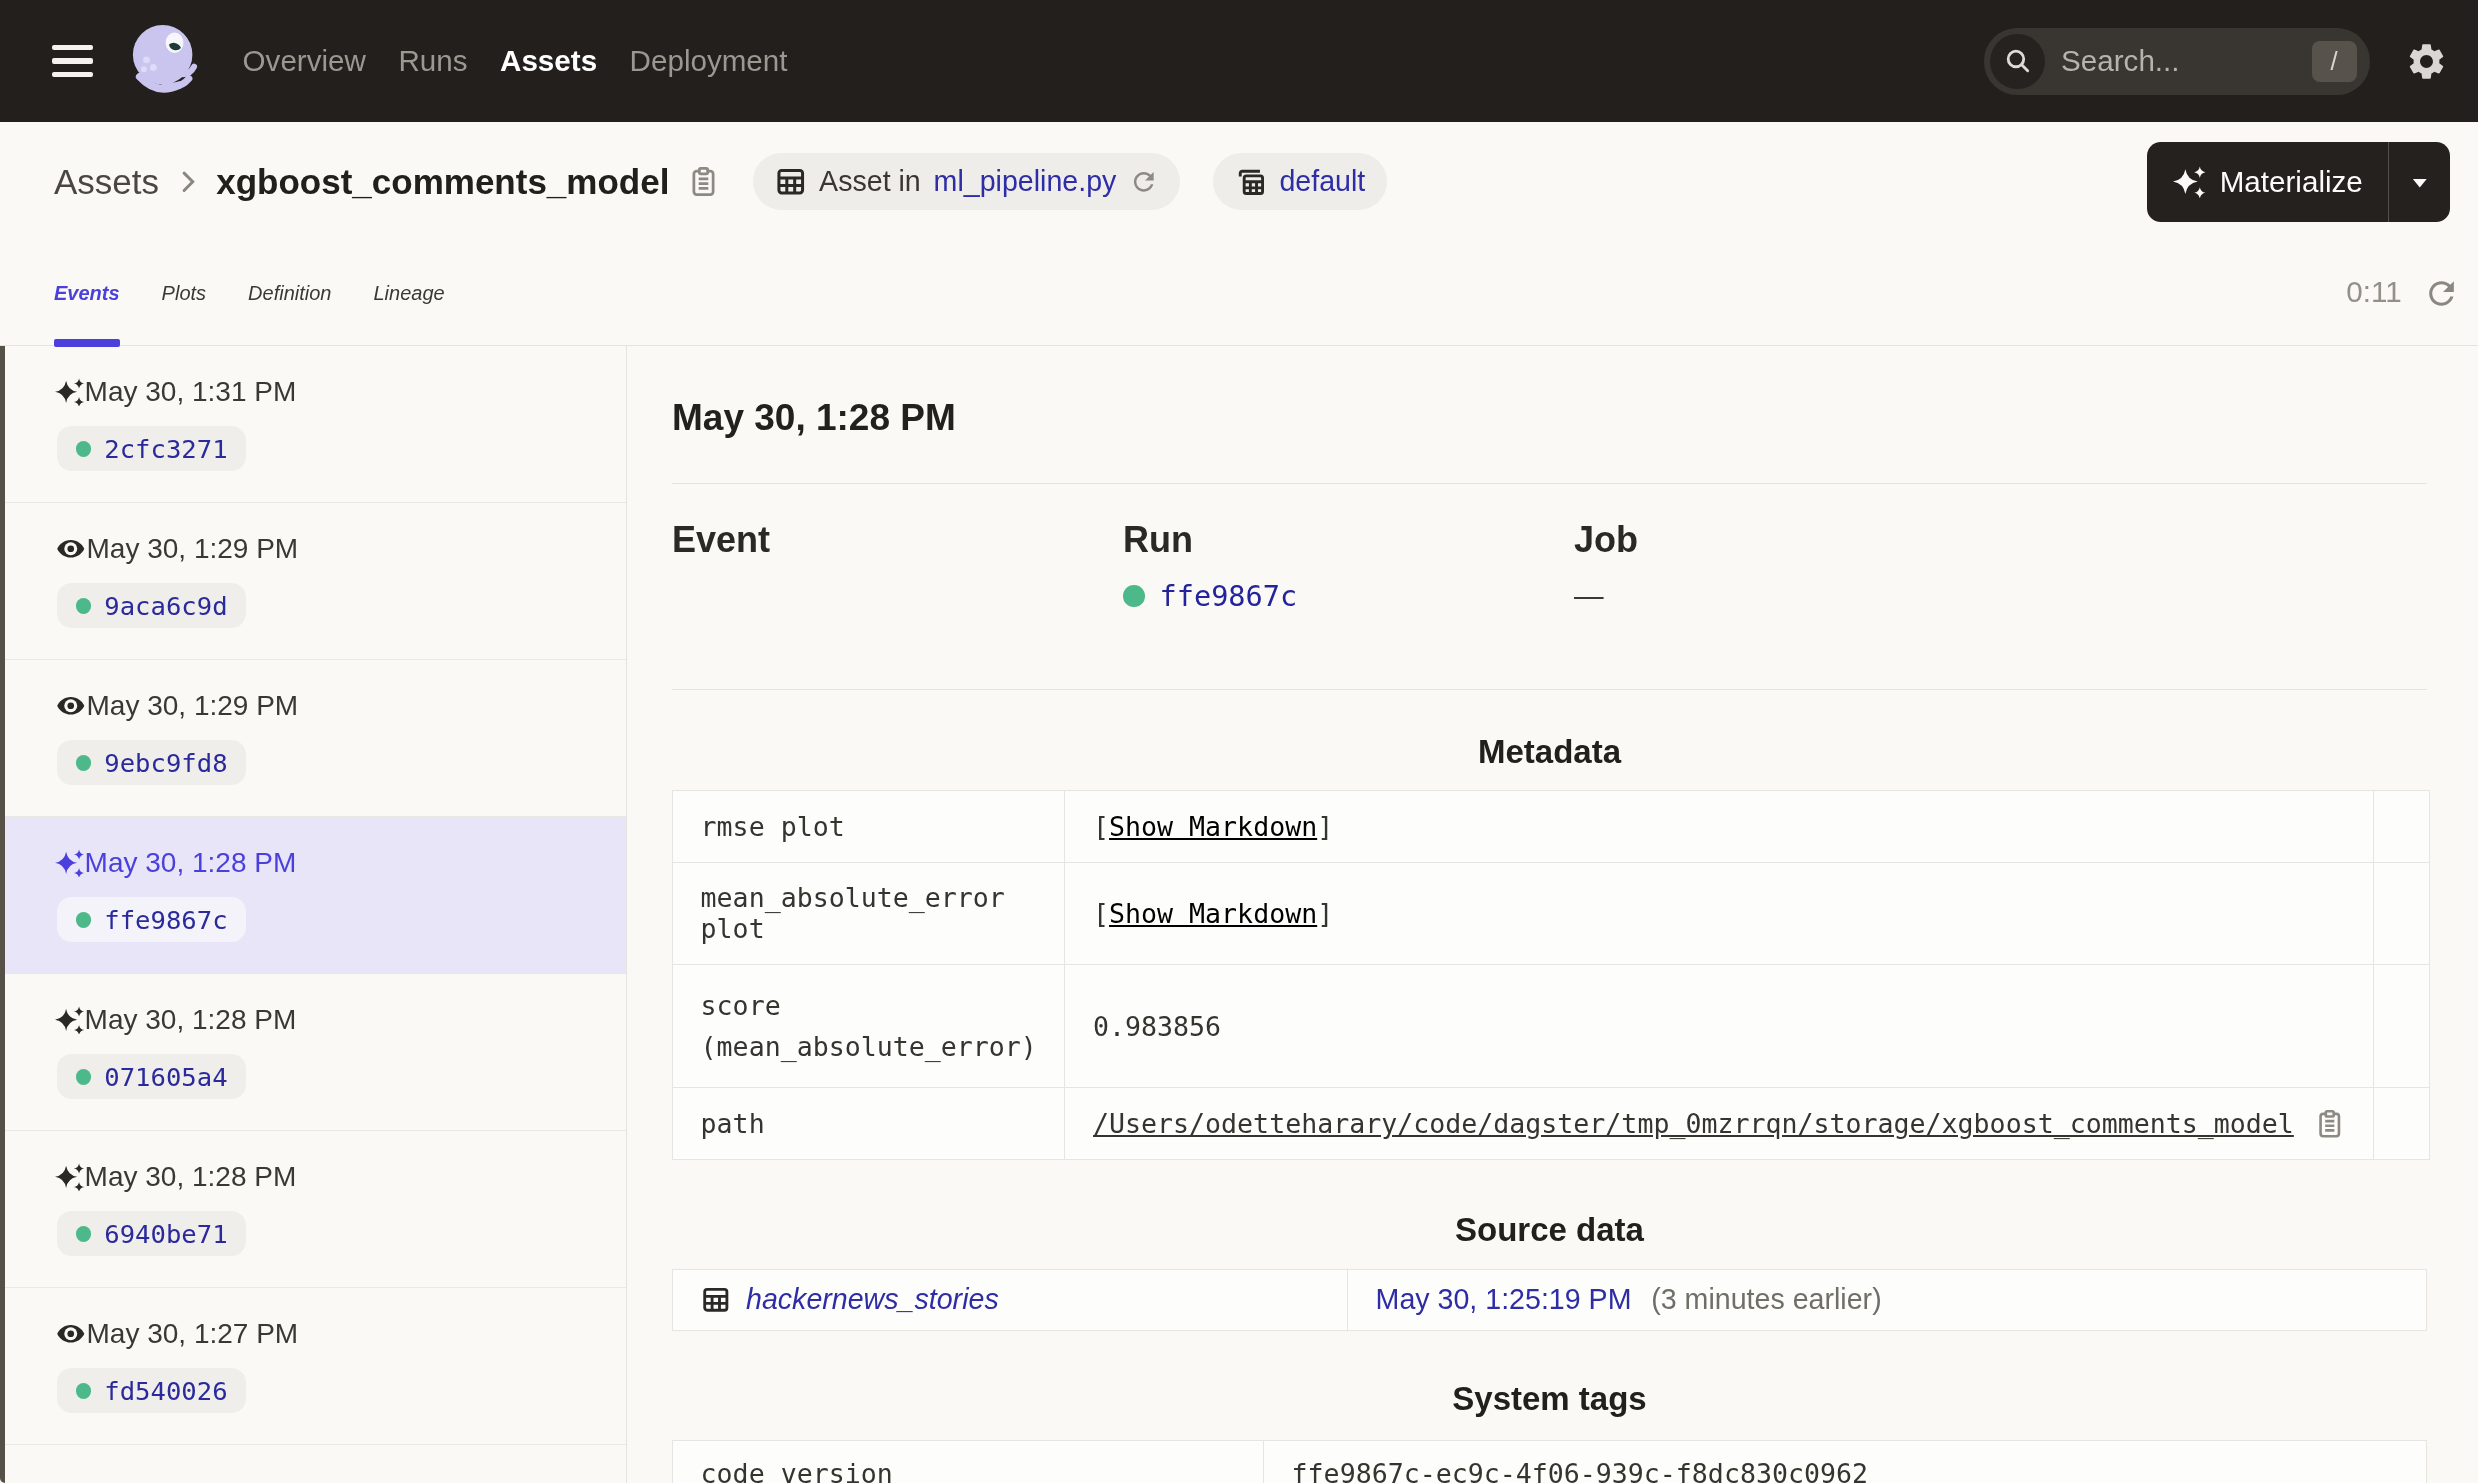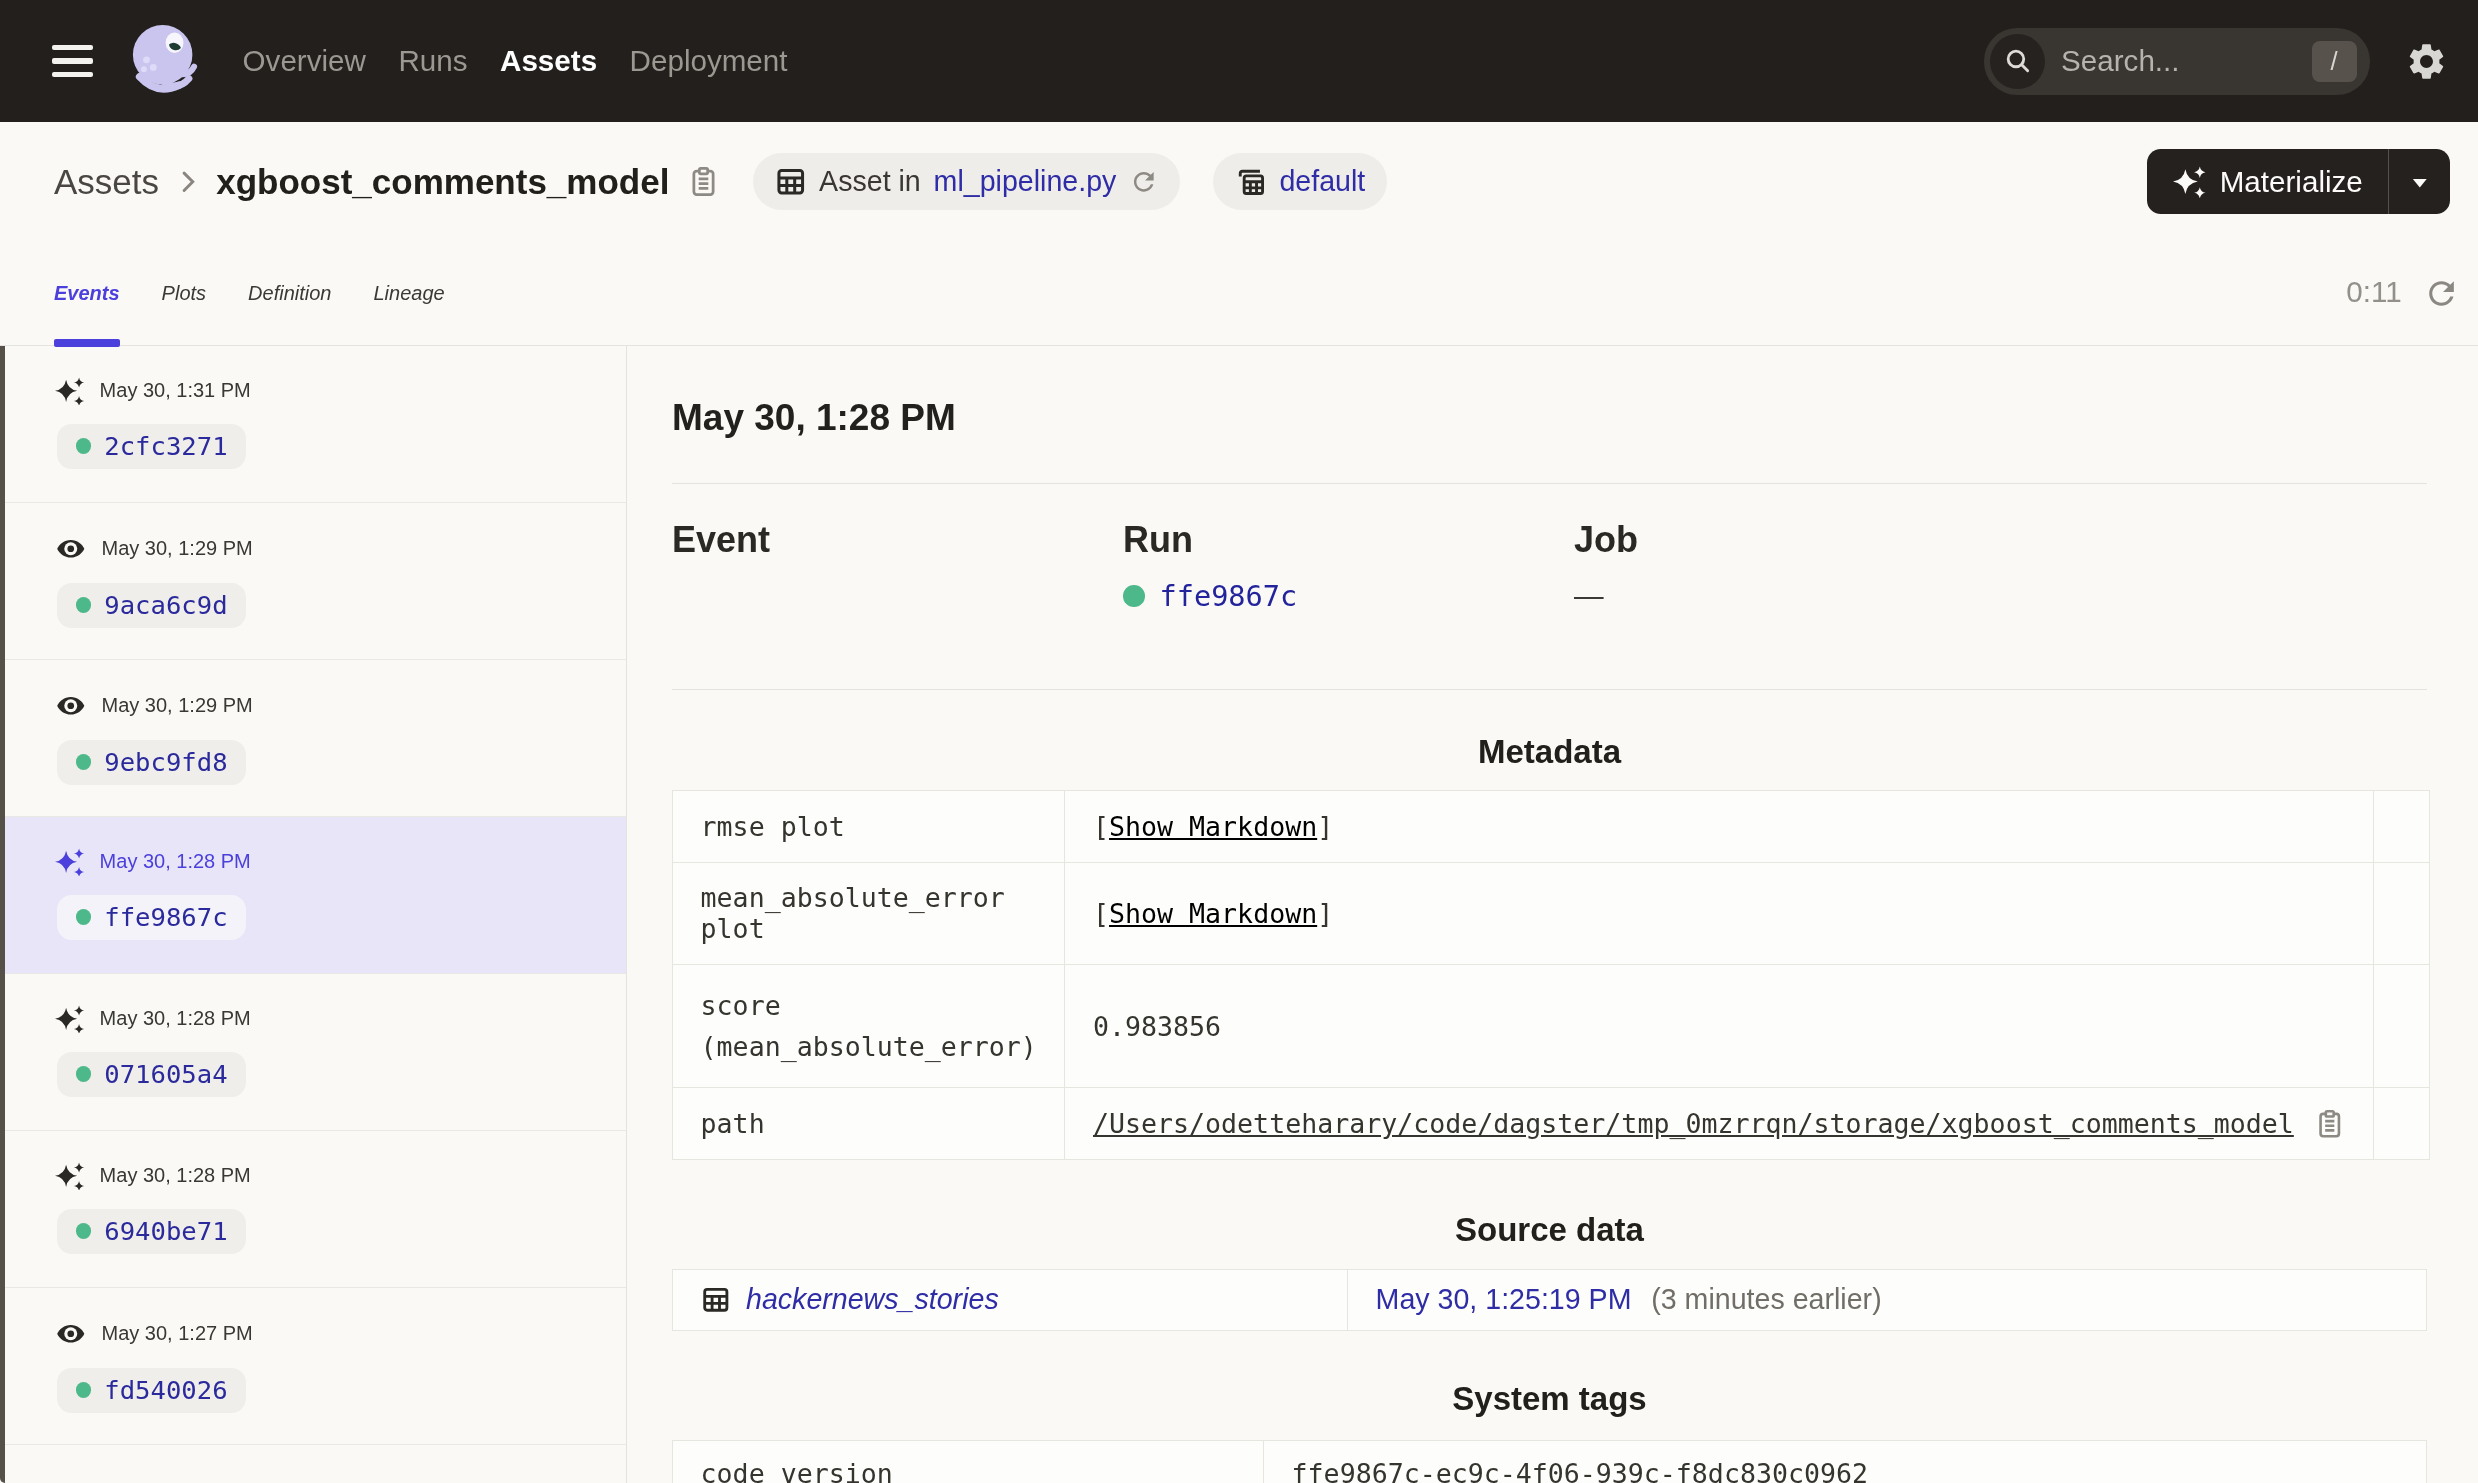--- a/index.html
+++ b/index.html
@@ -25,42 +25,42 @@
   .crumbrow { height:119px; display:flex; align-items:center; padding:0 27.6px 0 54px; }
   .crumb-root { font-size:35px; color:#4A4742; text-decoration:none; }
   .crumb-sep { color:#8A867F; margin:0 13.8px; display:flex; }
   .crumb-title { font-size:35px; font-weight:600; color:#22201B; }
   .iconbtn { background:none; border:none; color:#8D8A84; cursor:pointer; display:flex; align-items:center; }
   .copy-title { margin-left:17.7px; }
   .pill { display:flex; align-items:center; gap:12.8px; height:57px; border-radius:28.6px; background:#EFEDEA; padding:0 21.7px; margin-left:33px; font-size:28.6px; color:#3A3733; cursor:pointer; }
   .pill .picon { color:#2B2925; display:flex; }
   .pill a { color:#2F2DA6; text-decoration:none; }
   .pill .refresh { color:#8D8A84; display:flex; }
-  .mat-split { margin-left:auto; height:65px; background:#25211E; border-radius:13.8px; display:flex; align-items:stretch; overflow:hidden; }
+  .mat-split { margin-left:auto; height:80px; background:#25211E; border-radius:13.8px; display:flex; align-items:stretch; overflow:hidden; }
   .mat-main { display:flex; align-items:center; gap:13.8px; padding:0 25.6px; color:#FCFBFA; font-size:29.6px; background:none; border:none; cursor:pointer; }
   .mat-main .spark { color:#FCFBFA; display:flex; }
   .mat-div { width:1px; background:#55504B; }
   .mat-caret { width:61px; display:flex; align-items:center; justify-content:center; color:#FCFBFA; background:none; border:none; cursor:pointer; }
 
   
   .tabsrow { height:105px; display:flex; align-items:center; padding:0 17.7px 0 54px; border-bottom:1px solid #E5E3DF; }
   .tab { position:relative; font-size:20px; color:#3B3933; text-decoration:none; margin-right:42px; height:100%; display:flex; align-items:center;font-style:italic; }
   .tab.active { color:#4C40DC; font-weight:600; }
   .tab.active::after { content:""; position:absolute; left:0; right:0; bottom:-2px; height:7.9px; background:#4C40DC; border-radius:2px; }
   .timer { margin-left:auto; display:flex; align-items:flex-start; gap:21.7px; }
   .timer-text { color:#93908A; font-size:29.6px; }
   .timer .iconbtn { color:#8B8882; }
 
   
   .bodyrow { display:flex; height:1137px; }
   .sidebar { width:627px; border-right:1px solid #E5E3DF; position:relative; overflow:hidden; flex:none; }
   .edge-strip { position:absolute; left:0; top:0; width:4.9px; height:100%; background:#555149; border-bottom-left-radius:13.8px; }
   .event-item { height:157px; padding:29.6px 0 0 55px; border-bottom:1px solid #EAE8E4; cursor:pointer; }
   .event-item.selected { background:#E7E5F7; }
-  .event-time { display:flex; align-items:center; gap:15px; font-size:20px; color:#3A3833; }
+  .event-time { display:flex; align-items:center; gap:0; font-size:28px; color:#3A3833; }
   .event-time .eicon { color:#2B2925; display:flex; flex:none; }
   .event-item.selected .event-time { color:#4C40DC; }
   .event-item.selected .eicon { color:#4C40DC; }
   .run-chip { display:inline-flex; align-items:center; gap:12.8px; height:45px; border-radius:14.8px; background:#F0EEEB; padding:0 18.7px; margin:18.7px 0 0 2px; }
   .event-item.selected .run-chip { background:#F4F3F9; }
   .dot { border-radius:50%; background:#4DB889; flex:none; }
   .dot.d16 { width:15.8px; height:15.8px; }
   .dot.d22 { width:21.7px; height:21.7px; }
   .run-chip .runid { font-size:25.6px; color:#2A2A9C; }
 

